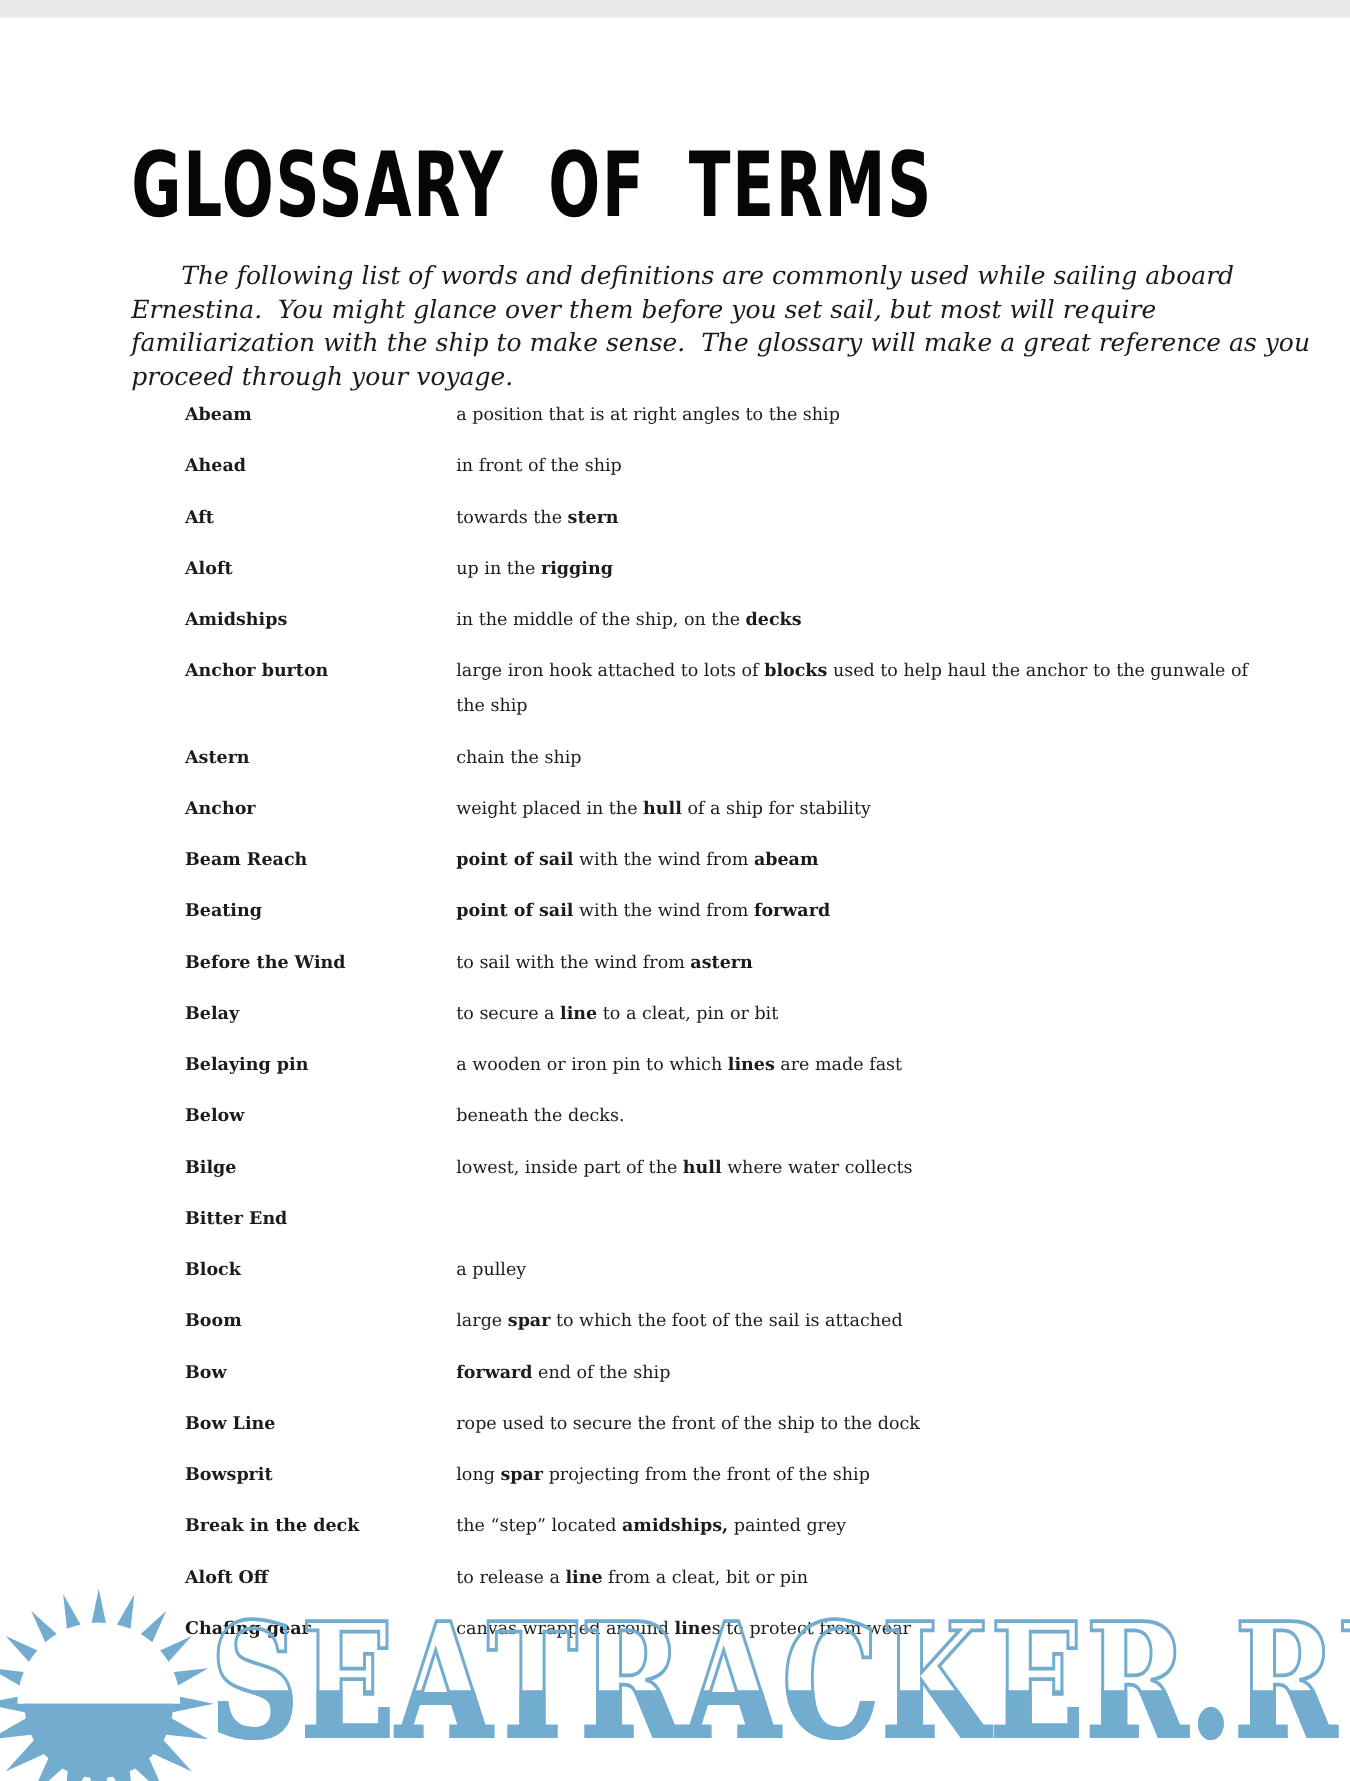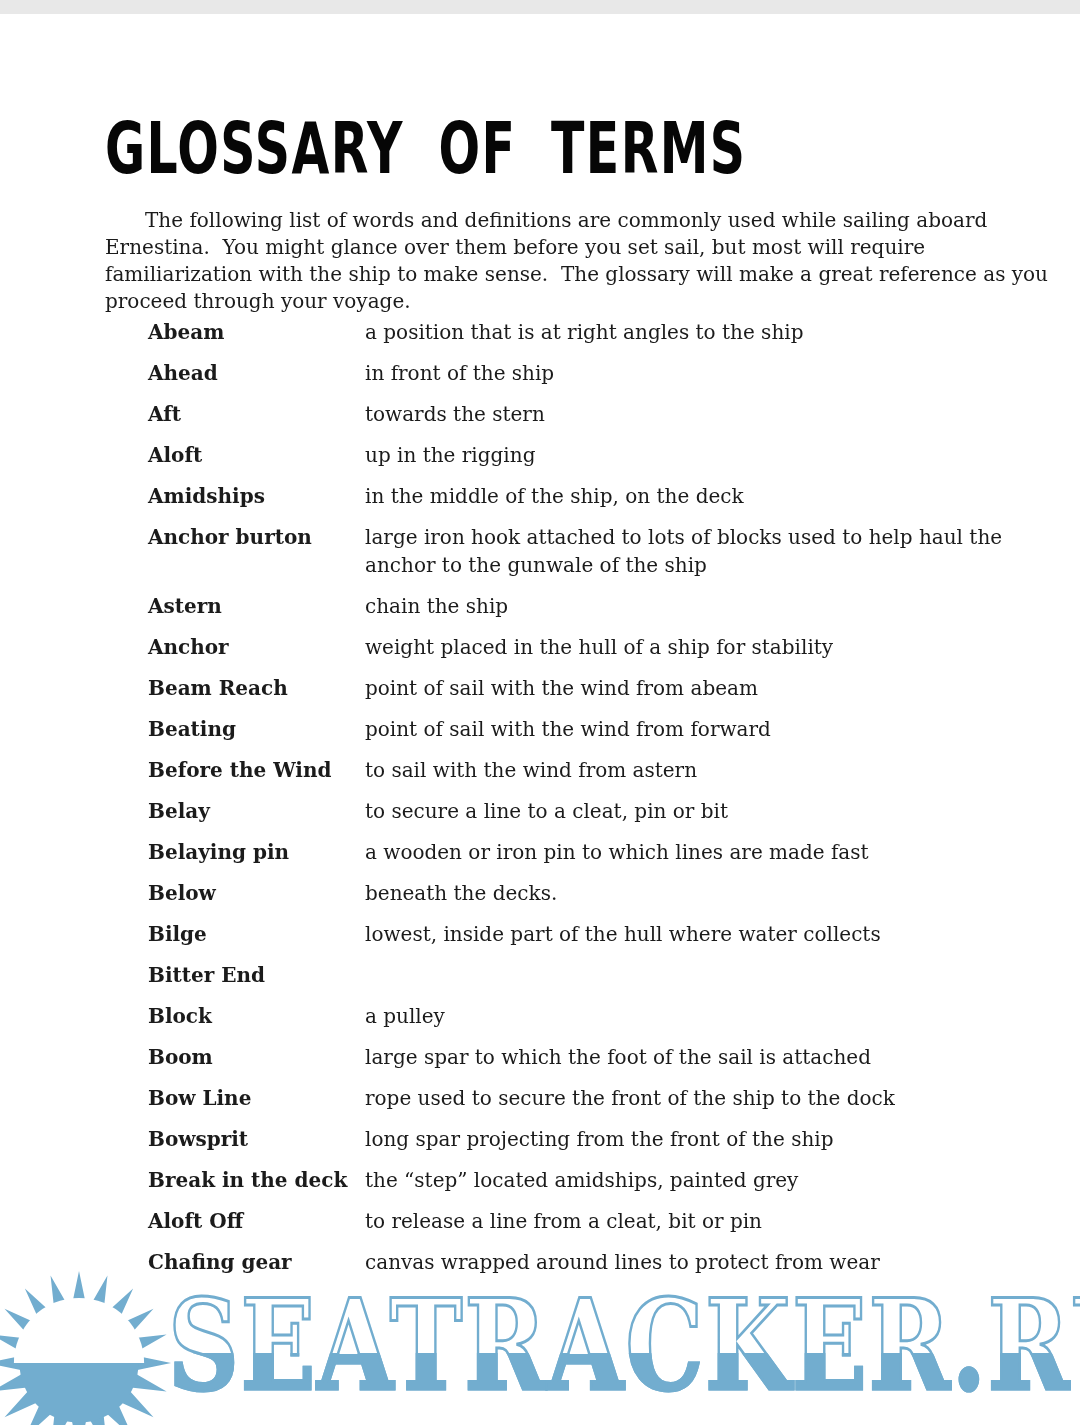--- a/index.html
+++ b/index.html
@@ -26,45 +26,46 @@
     transform:scaleX(0.68);
     transform-origin:left top;
     white-space:nowrap;
   }
   .intro{
     position:absolute;
     left:105px;top:193px;
     width:920px;
     font-size:20px;
     line-height:27px;
+    font-style:italic;
   }
   .intro-line{white-space:pre;}
   .intro-line.first{text-indent:40px;}
   .glossary{
     position:absolute;
     left:148px;top:304px;
     width:860px;
     margin:0;
   }
   .glossary-row{
     display:flex;
     align-items:flex-start;
     margin:0 0 13px 0;
-    font-size:20px;
+    font-size:14px;
     line-height:28px;
   }
   .glossary-term{
     flex:0 0 217px;
     font-weight:bold;
   }
   .glossary-def{
     flex:0 1 640px;
     max-width:640px;
   }
-  .glossary-def strong{font-weight:normal;text-align:center;}
+  .glossary-def strong{font-weight:bold;text-align:center;}
   .watermark{
     position:absolute;
     left:0;top:0;
     width:1080px;height:1425px;
     pointer-events:none;
   }
   .sun-logo{
     position:absolute;
     left:-14px;top:1256px;
     width:186px;height:186px;
@@ -113,21 +114,21 @@
       <div class="glossary-row">
         <div class="glossary-term">Aft</div>
         <div class="glossary-def">towards the <strong>stern</strong></div>
       </div>
       <div class="glossary-row">
         <div class="glossary-term">Aloft</div>
         <div class="glossary-def">up in the <strong>rigging</strong></div>
       </div>
       <div class="glossary-row">
         <div class="glossary-term">Amidships</div>
-        <div class="glossary-def">in the middle of the ship, on the <strong>deck</strong></div>
+        <div class="glossary-def">in the middle of the ship, on the <strong>decks</strong></div>
       </div>
       <div class="glossary-row">
         <div class="glossary-term">Anchor burton</div>
         <div class="glossary-def">large iron hook attached to lots of <strong>blocks</strong> used to help haul the anchor to the gunwale of the ship</div>
       </div>
       <div class="glossary-row">
         <div class="glossary-term">Astern</div>
         <div class="glossary-def">chain the ship</div>
       </div>
       <div class="glossary-row">
@@ -165,20 +166,24 @@
       <div class="glossary-row">
         <div class="glossary-term">Bitter End</div>
       </div>
       <div class="glossary-row">
         <div class="glossary-term">Block</div>
         <div class="glossary-def">a pulley</div>
       </div>
       <div class="glossary-row">
         <div class="glossary-term">Boom</div>
         <div class="glossary-def">large <strong>spar</strong> to which the foot of the sail is attached</div>
+      </div>
+      <div class="glossary-row">
+        <div class="glossary-term">Bow</div>
+        <div class="glossary-def"><strong>forward</strong> end of the ship</div>
       </div>
       <div class="glossary-row">
         <div class="glossary-term">Bow Line</div>
         <div class="glossary-def">rope used to secure the front of the ship to the dock</div>
       </div>
       <div class="glossary-row">
         <div class="glossary-term">Bowsprit</div>
         <div class="glossary-def">long <strong>spar</strong> projecting from the front of the ship</div>
       </div>
       <div class="glossary-row">

